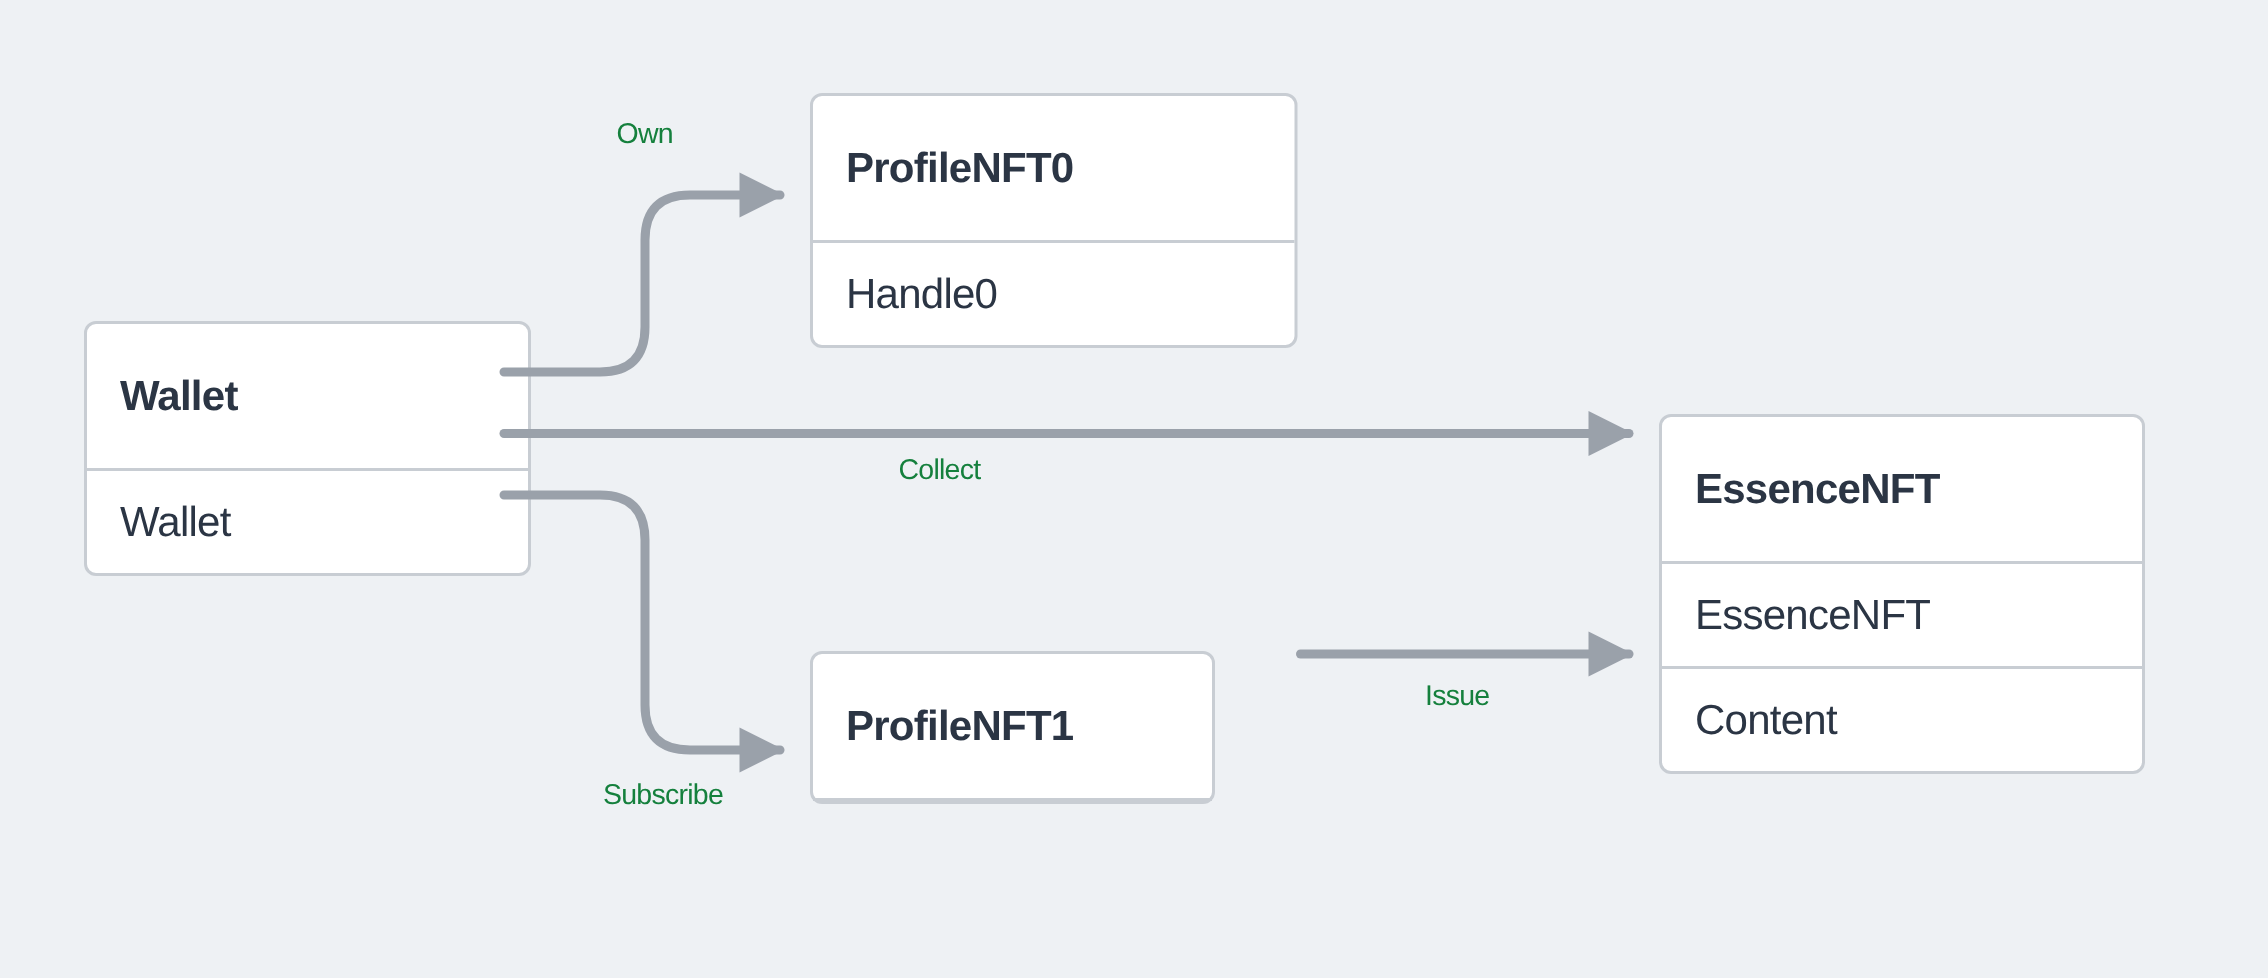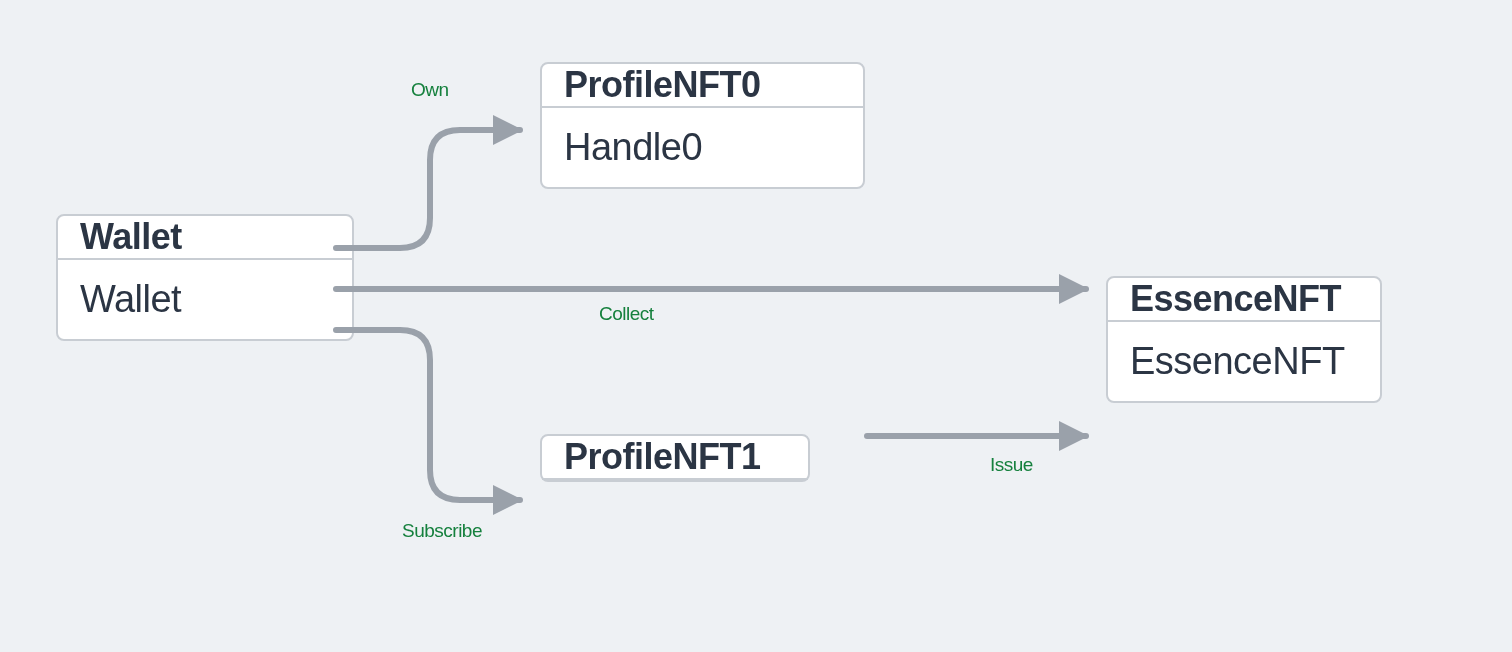--- a/index.html
+++ b/index.html
@@ -18,29 +18,29 @@
   }
   .entity {
     position: absolute;
     background: #ffffff;
     border: 2px solid #c8cdd3;
     border-radius: 8px;
     box-sizing: border-box;
   }
   .entity .title {
     font-weight: 700;
-    font-size: 36px;
+    font-size: 28px;
     color: #2b3544;
-    padding: 0 22px;
+    padding: 32px 22px;
     border-bottom: 2px solid #c8cdd3;
     letter-spacing: -0.5px;
   }
   .entity .field {
     font-weight: 400;
-    font-size: 38px;
+    font-size: 28px;
     color: #2b3544;
     padding: 18px 22px;
     letter-spacing: -0.5px;
   }
   .entity .field + .field {
     border-top: 2px solid #c8cdd3;
   }
   svg.arrows {
     position: absolute;
     top: 0;
@@ -74,23 +74,24 @@
 
   <div class="entity" style="left:540px; top:62px; width:325px;">
     <div class="title">ProfileNFT0</div>
     <div class="field">Handle0</div>
   </div>
 
   <div class="entity" style="left:540px; top:434px; width:270px;">
     <div class="title">ProfileNFT1</div>
   </div>
 
-  <div class="entity" style="left:1106px; top:276px; width:276px;">
+  <div class="entity" style="left:1106px; top:276px; width:324px;">
     <div class="title">EssenceNFT</div>
     <div class="field">EssenceNFT</div>
+    <div class="field">Content</div>
   </div>
 
   <svg class="arrows">
     <defs>
       <marker id="arrowhead" viewBox="0 0 12 12" refX="10" refY="6" markerWidth="6" markerHeight="6" orient="auto-start-reverse">
         <path d="M1,1 L11,6 L1,11 Z" fill="#9aa1aa"></path>
       </marker>
     </defs>
 
     <path class="edge-path" d="M 336 248 L 400 248 Q 430 248 430 218 L 430 160 Q 430 130 460 130 L 520 130" marker-end="url(#arrowhead)"></path>
@@ -98,15 +99,15 @@
     <path class="edge-path" d="M 336 330 L 400 330 Q 430 330 430 360 L 430 470 Q 430 500 460 500 L 520 500" marker-end="url(#arrowhead)"></path>
 
     <path class="edge-path" d="M 336 289 L 1086 289" marker-end="url(#arrowhead)"></path>
 
     <path class="edge-path" d="M 867 436 L 1086 436" marker-end="url(#arrowhead)"></path>
   </svg>
 
   <div class="edge-label" style="left:411px; top:79px;">Own</div>
   <div class="edge-label" style="left:402px; top:520px;">Subscribe</div>
   <div class="edge-label" style="left:599px; top:303px;">Collect</div>
-  <div class="edge-label" style="left:950px; top:454px;margin-left:40px;">Issue</div>
+  <div class="edge-label" style="left:950px; top:454px;">Issue</div>
 
 </div>
 
 </body></html>

